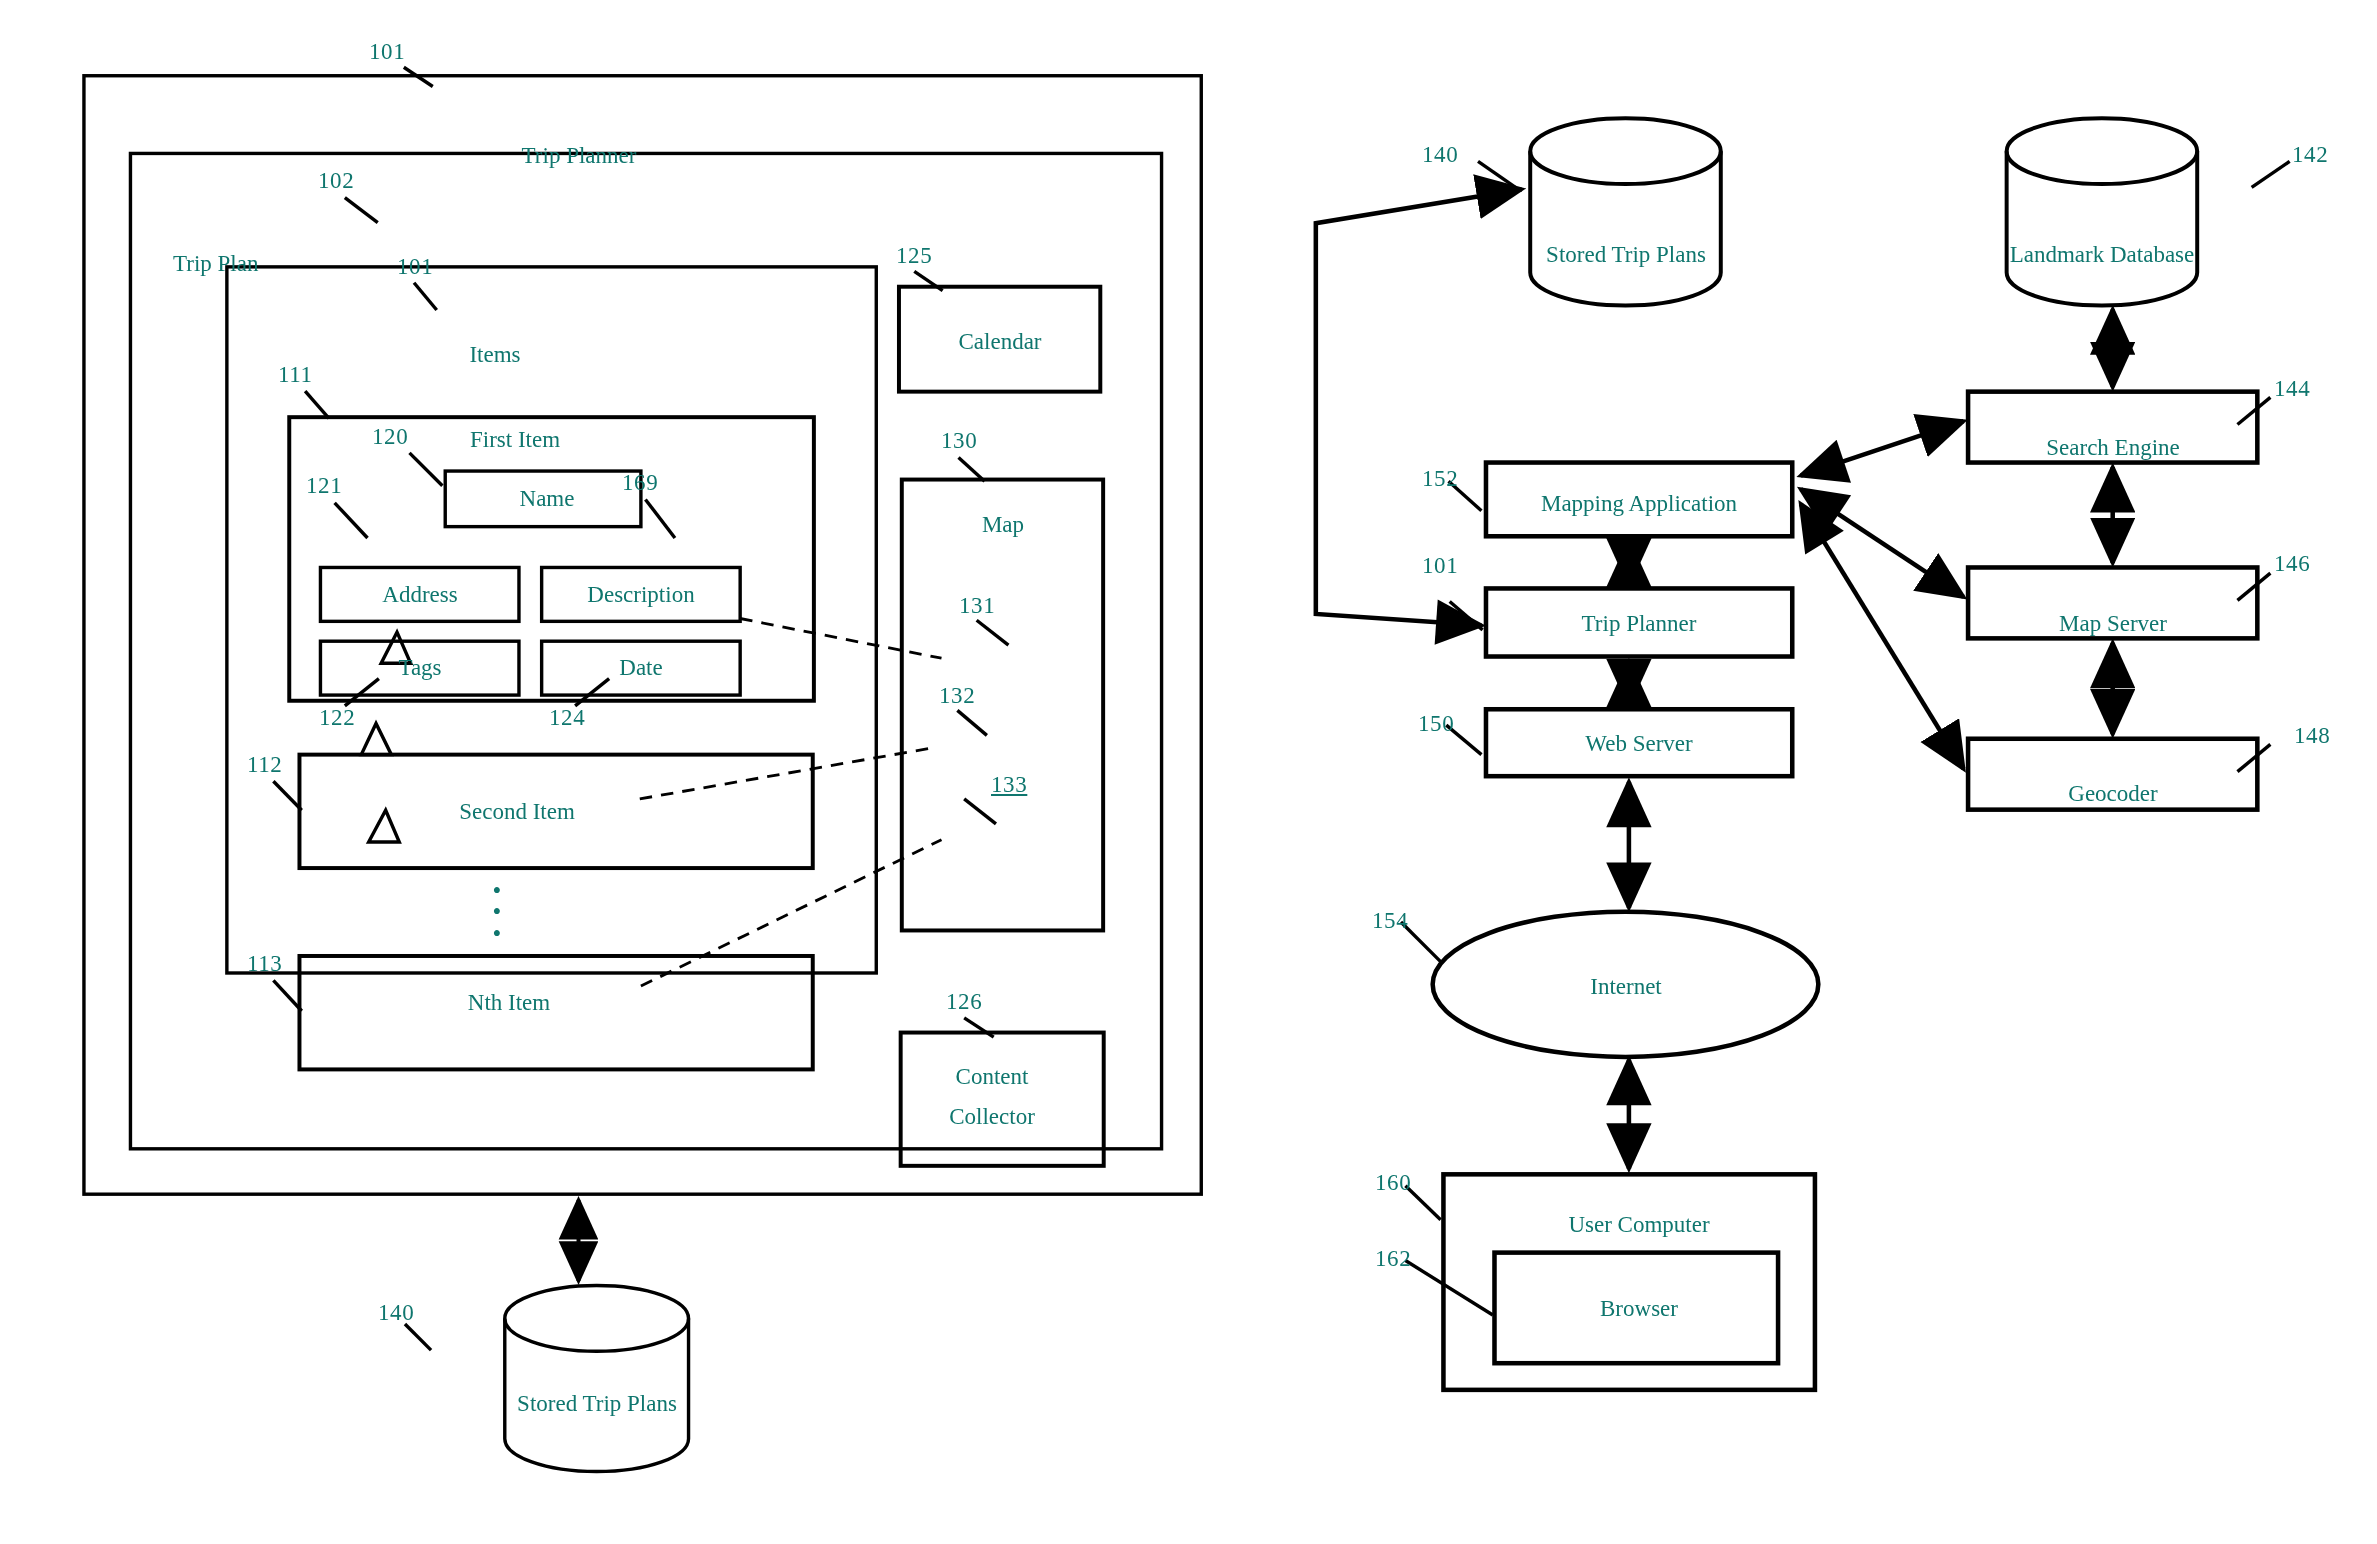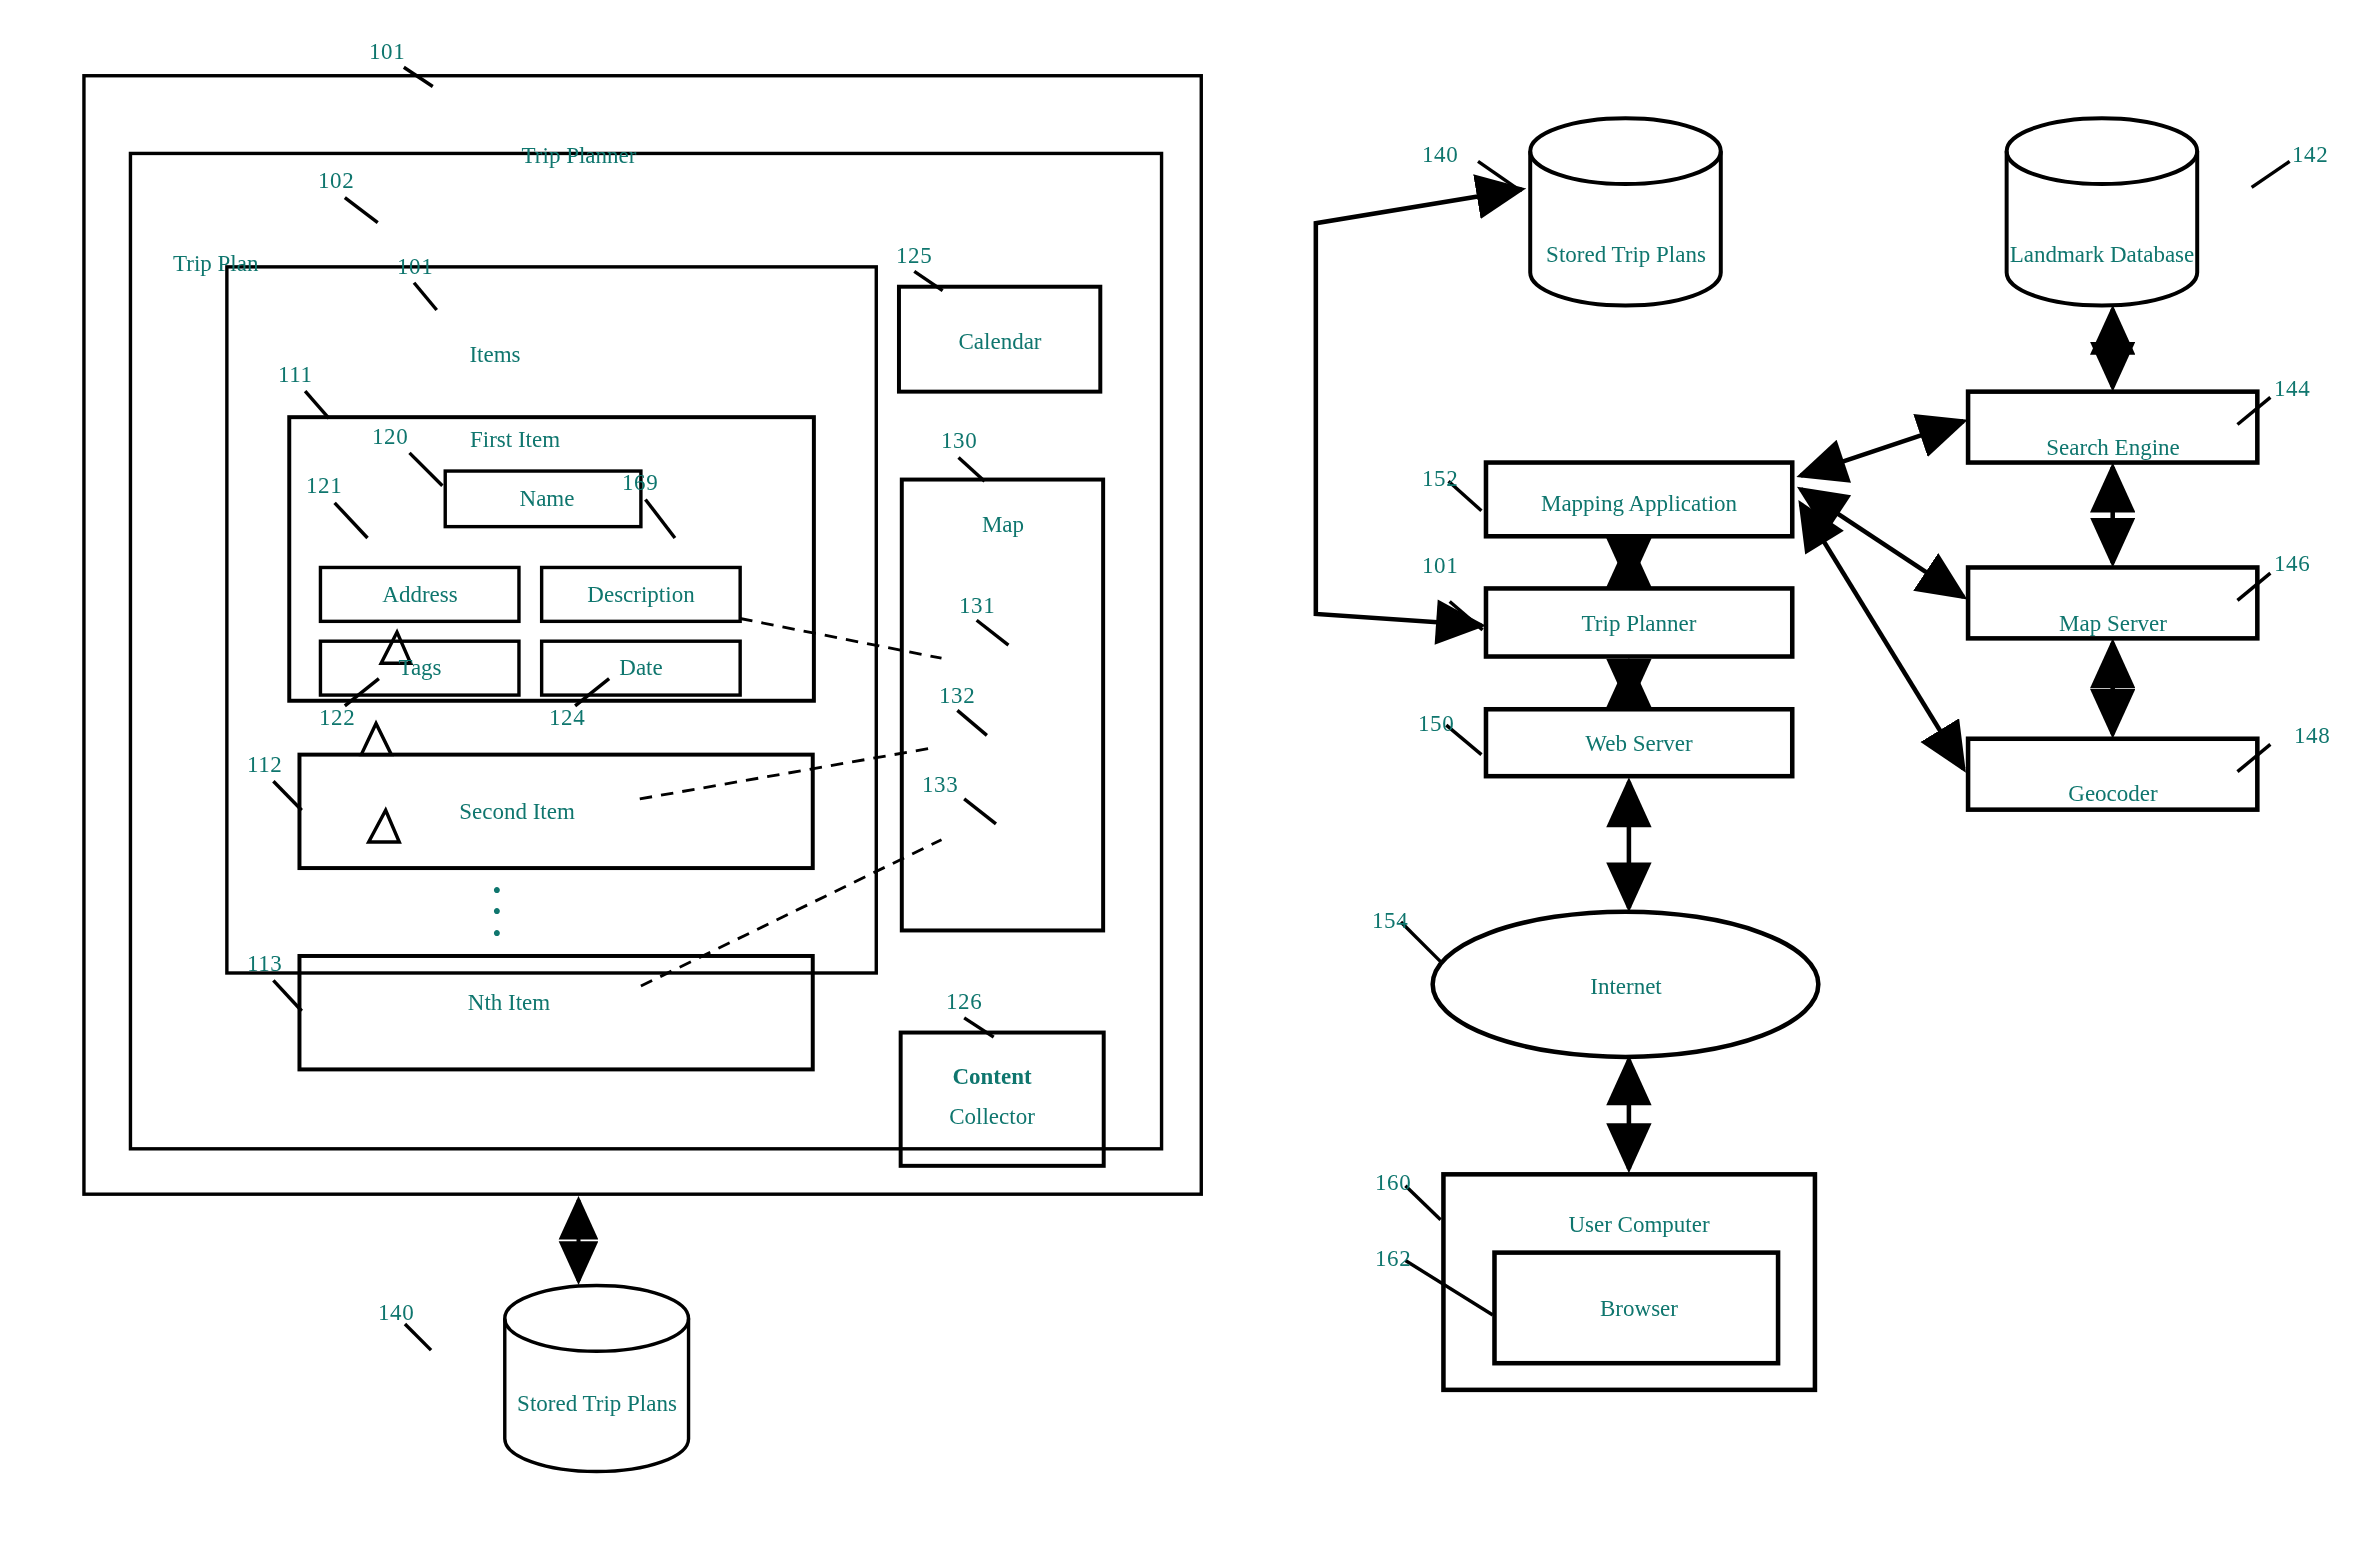--- a/index.html
+++ b/index.html
@@ -207,24 +207,24 @@
   <div class="lbl center-xy" style="left:497px; top:934px; font-size:25px;">•</div>
 
   <div class="lbl ref" style="left:896px; top:243px;">125</div>
   <div class="lbl boxlbl center-xy" style="left:1000px; top:342px;">Calendar</div>
 
   <div class="lbl ref" style="left:941px; top:428px;">130</div>
   <div class="lbl boxlbl center-xy" style="left:1003px; top:525px;">Map</div>
 
   <div class="lbl ref" style="left:959px; top:593px;">131</div>
   <div class="lbl ref" style="left:939px; top:683px;">132</div>
-  <div class="lbl ref" style="left:922px; top:772px;">133</div>
+  <div class="lbl ref" style="left:991px; top:772px;text-decoration:underline;">133</div>
 
   <div class="lbl ref" style="left:946px; top:989px;">126</div>
-  <div class="lbl boxlbl center-x" style="left:992px; top:1064px;font-weight:bold;">Content</div>
+  <div class="lbl boxlbl center-x" style="left:992px; top:1064px;">Content</div>
   <div class="lbl boxlbl center-x" style="left:992px; top:1104px;">Collector</div>
 
   <div class="lbl ref" style="left:378px; top:1300px;">140</div>
   <div class="lbl boxlbl center-xy" style="left:597px; top:1404px;">Stored Trip Plans</div>
 
   <div class="lbl ref" style="left:1422px; top:142px;">140</div>
   <div class="lbl boxlbl center-xy" style="left:1626px; top:255px;">Stored Trip Plans</div>
 
   <div class="lbl ref" style="left:2292px; top:142px;">142</div>
   <div class="lbl boxlbl center-xy" style="left:2102px; top:255px;">Landmark Database</div>

